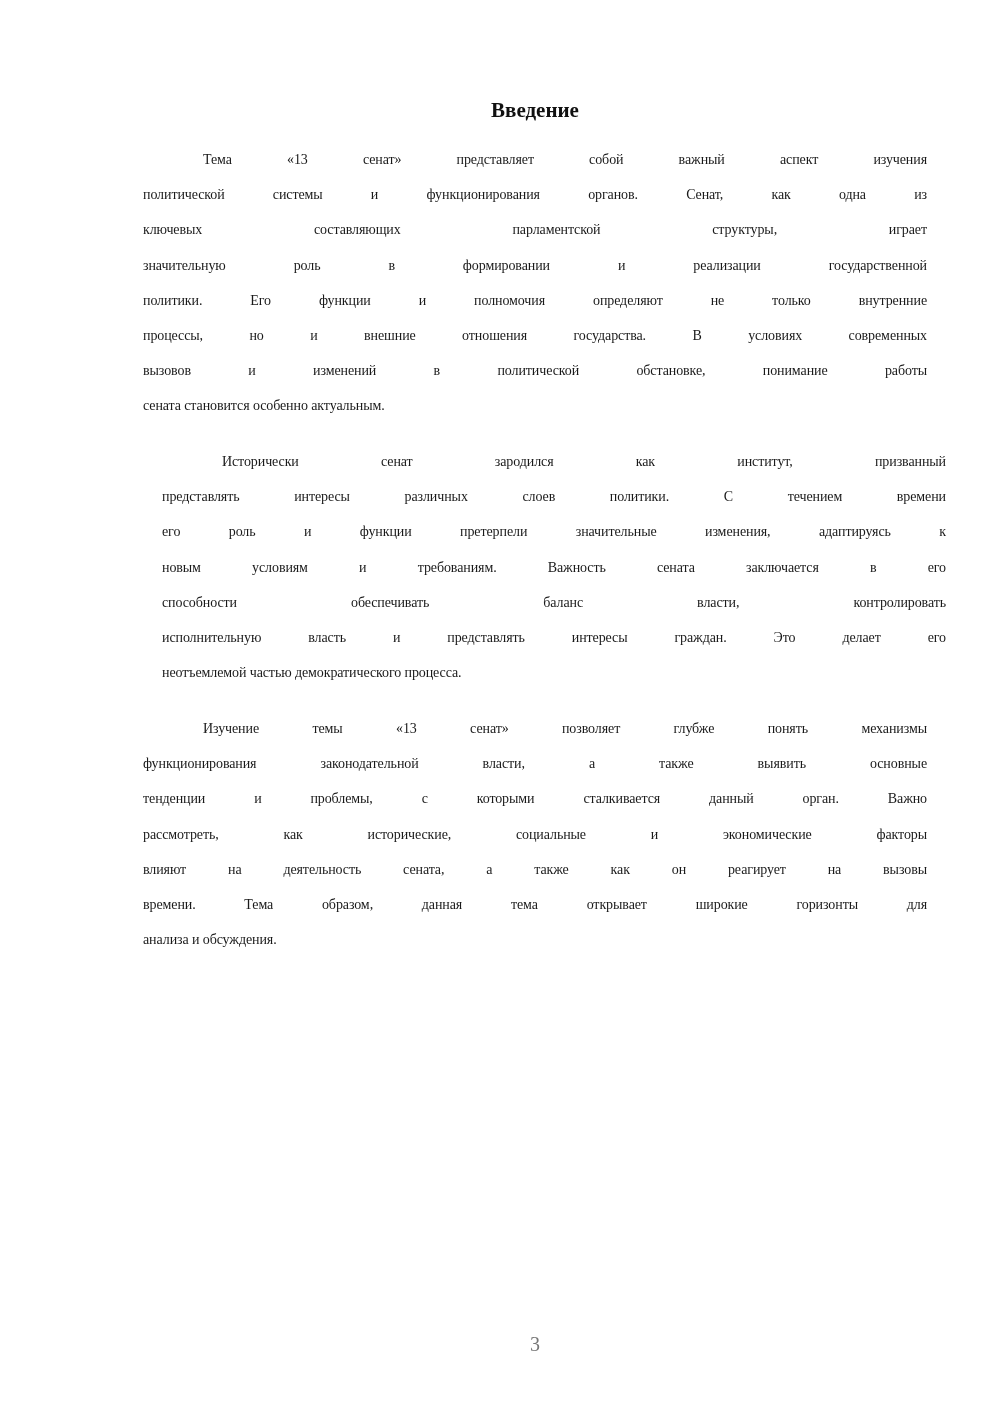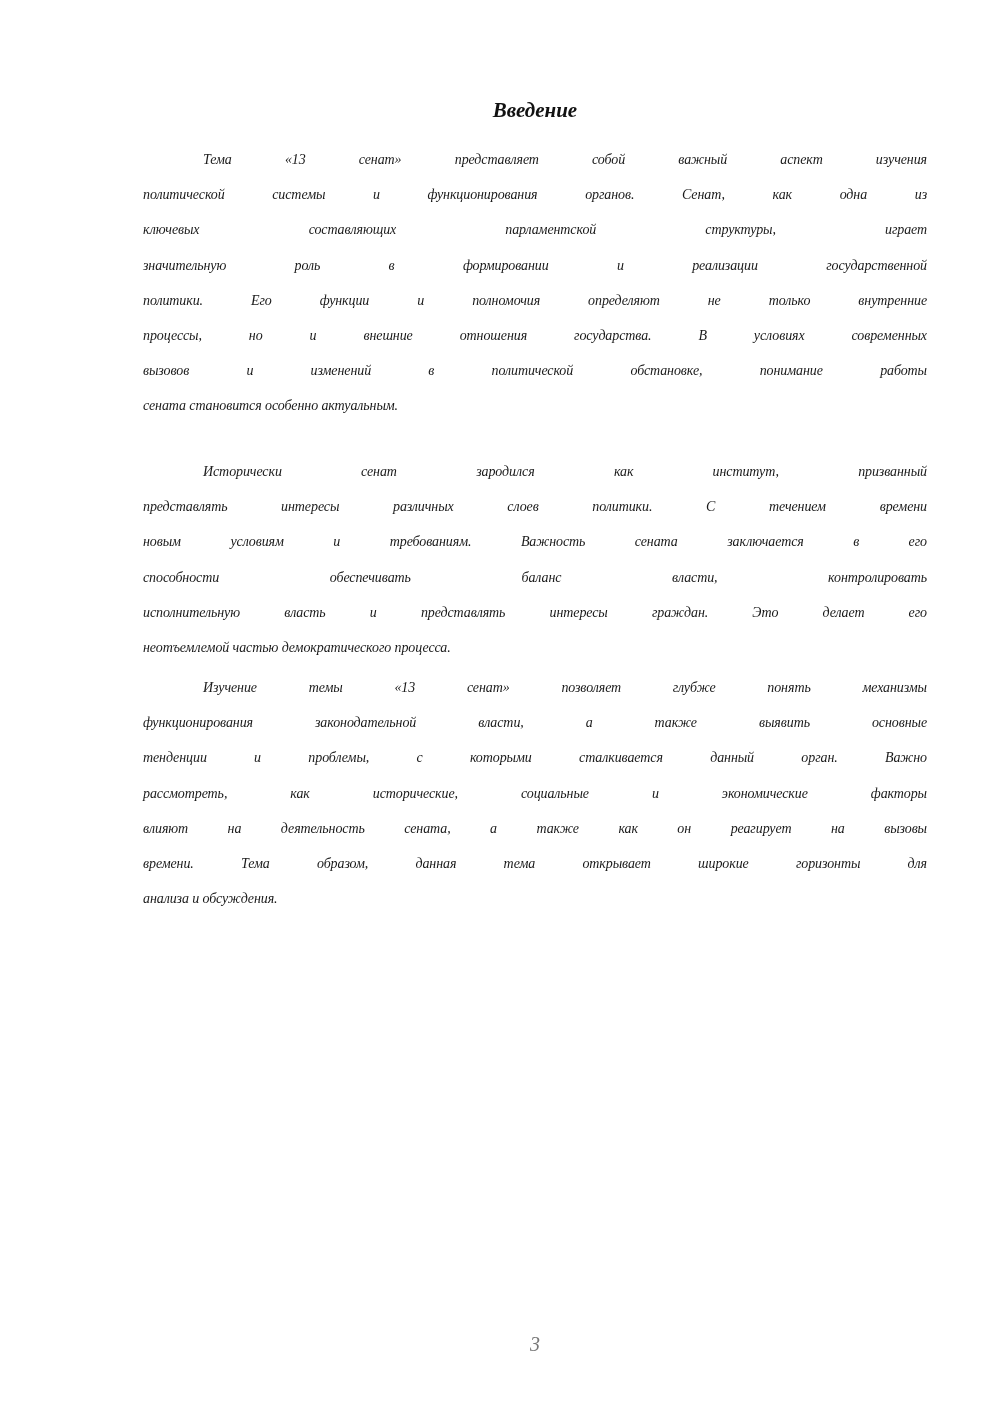--- a/index.html
+++ b/index.html
@@ -1,17 +1,17 @@
 <!DOCTYPE html>
 <html><head>
   <meta charset="utf-8">
   <style>
     html, body { margin: 0; padding: 0; background: #ffffff; }
     body { width: 1000px; height: 1414px; position: relative; overflow: hidden; }
-    .page { position: absolute; left: 0; top: 0; width: 1000px; height: 1076px; background: #fff; font-style: italic; }
+    .page { position: absolute; left: 0; top: 0; width: 1000px; height: 1076px; background: #fff; }
     .title {
       position: absolute; left: 143px; width: 784px; top: 96px;
       text-align: center; font-family: "Liberation Serif", serif;
       font-weight: bold; font-size: 21px; color: #111; line-height: 28px;
     }
     .para { position: absolute; left: 143px; width: 784px; }
     .line {
       font-family: "Liberation Serif", serif; font-size: 14px; color: #1a1a1a;
       height: 35.2px; line-height: 35.2px; white-space: nowrap;
       text-align: justify; text-align-last: justify; letter-spacing: -0.1px;
@@ -33,30 +33,31 @@
     <div class="line first">Тема «13 сенат» представляет собой важный аспект изучения</div>
     <div class="line">политической системы и функционирования органов. Сенат, как одна из</div>
     <div class="line">ключевых составляющих парламентской структуры, играет</div>
     <div class="line">значительную роль в формировании и реализации государственной</div>
     <div class="line">политики. Его функции и полномочия определяют не только внутренние</div>
     <div class="line">процессы, но и внешние отношения государства. В условиях современных</div>
     <div class="line">вызовов и изменений в политической обстановке, понимание работы</div>
     <div class="line last">сената становится особенно актуальным.</div>
   </div>
 
-  <div class="para" style="top:454px;">
+  <div class="para" style="top:444px;margin-left:19px;">
     <div class="line first">Исторически сенат зародился как институт, призванный</div>
     <div class="line">представлять интересы различных слоев политики. С течением времени</div>
+    <div class="line">его роль и функции претерпели значительные изменения, адаптируясь к</div>
     <div class="line">новым условиям и требованиям. Важность сената заключается в его</div>
     <div class="line">способности обеспечивать баланс власти, контролировать</div>
     <div class="line">исполнительную власть и представлять интересы граждан. Это делает его</div>
     <div class="line last">неотъемлемой частью демократического процесса.</div>
   </div>
 
-  <div class="para" style="top:670px;">
+  <div class="para" style="top:711px;">
     <div class="line first">Изучение темы «13 сенат» позволяет глубже понять механизмы</div>
     <div class="line">функционирования законодательной власти, а также выявить основные</div>
     <div class="line">тенденции и проблемы, с которыми сталкивается данный орган. Важно</div>
     <div class="line">рассмотреть, как исторические, социальные и экономические факторы</div>
     <div class="line">влияют на деятельность сената, а также как он реагирует на вызовы</div>
     <div class="line">времени. Тема образом, данная тема открывает широкие горизонты для</div>
     <div class="line last">анализа и обсуждения.</div>
   </div>
 
   <div class="pagenum">3</div>

